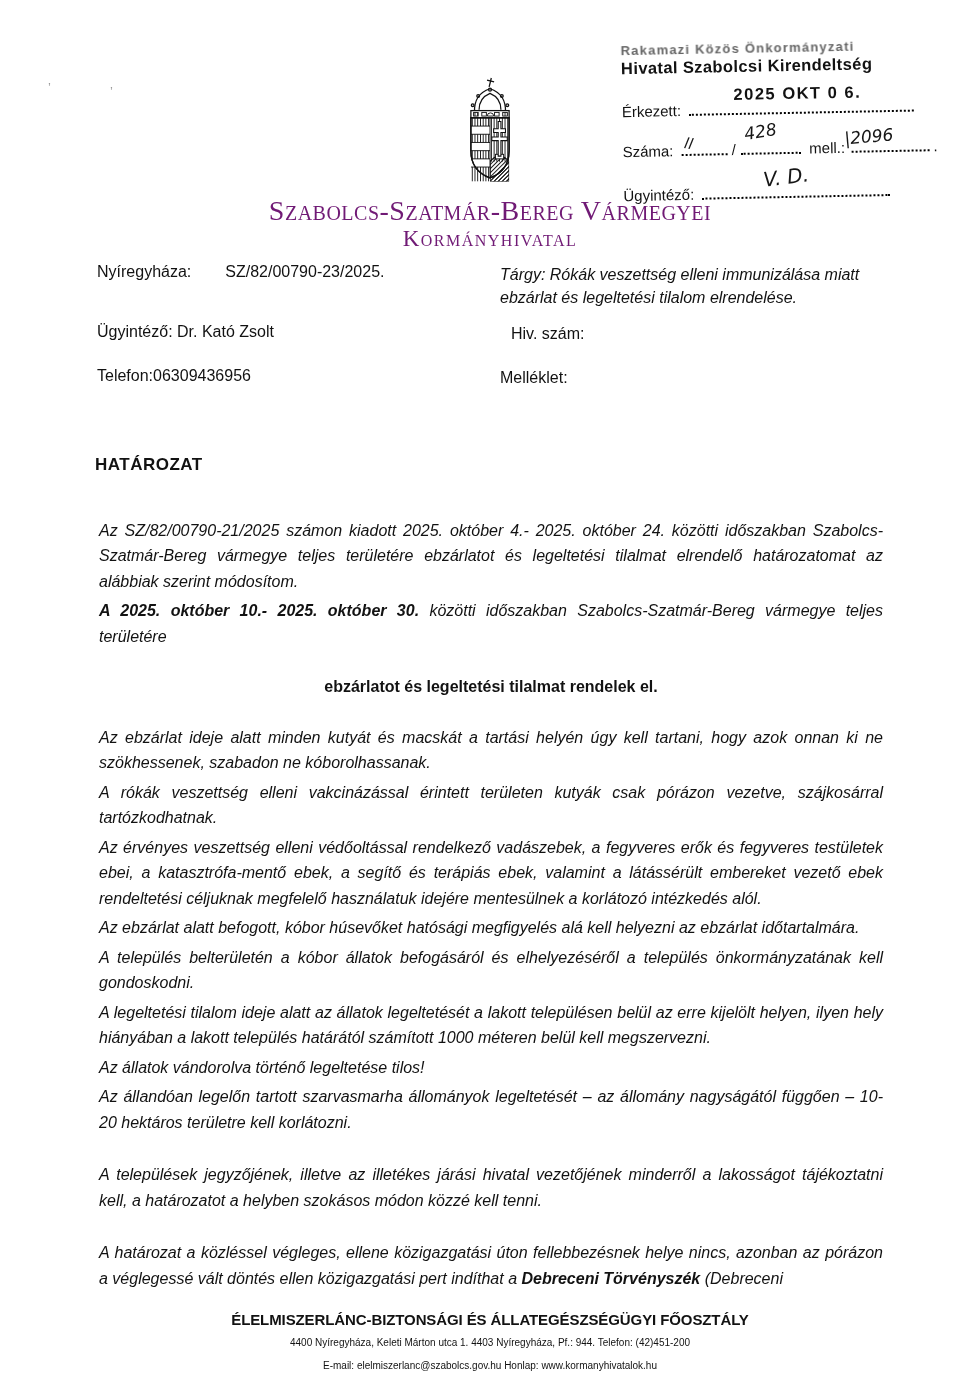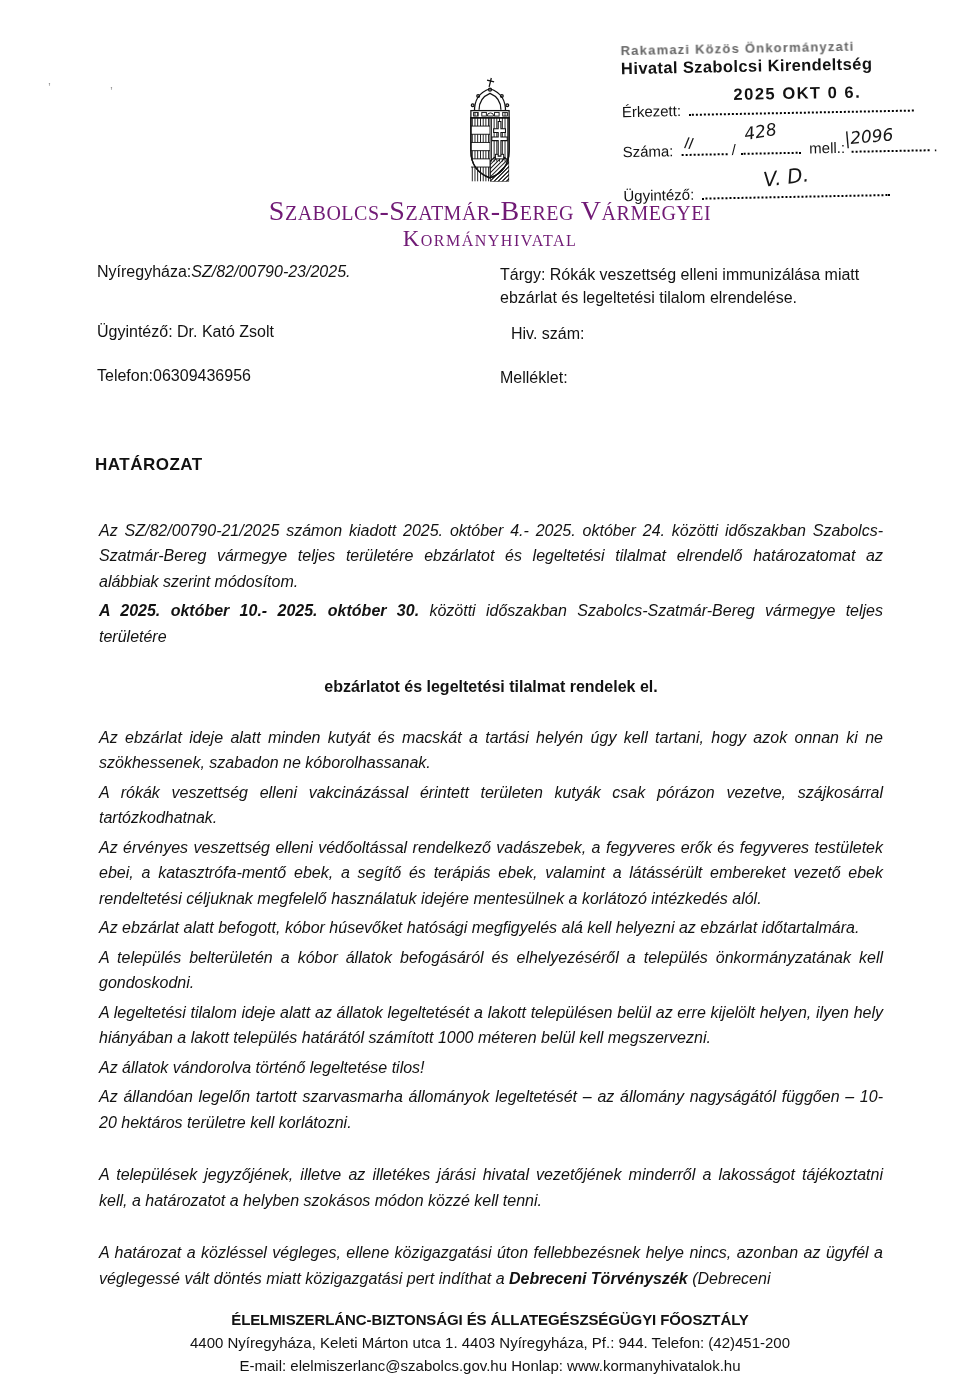--- a/index.html
+++ b/index.html
@@ -25,32 +25,32 @@
   .row-ugy{margin-top:24px;}
   
   .arms{position:absolute;left:50%;top:76px;transform:translateX(-50%);}
   .orghead{position:absolute;left:0;top:196px;width:100%;text-align:center;
            font-family:"Liberation Serif",serif;font-variant:small-caps;color:#701a75;}
   .org1{font-size:28px;letter-spacing:.5px;line-height:30px;}
   .org2{font-size:23px;letter-spacing:1.5px;line-height:26px;}
   
   .meta{position:absolute;left:97px;top:263px;width:800px;font-size:16px;}
   .meta .pos{position:absolute;}
-  .caseval{font-style:italic;}
-  .subject{width:398px;line-height:23px;}
+  .caseval{margin-left:34px;}
+  .subject{width:398px;line-height:23px;font-style:italic;}
   
   .docbody{position:absolute;left:95px;top:452px;width:792px;font-size:16px;line-height:25.5px;}
   .title{text-align:left;font-weight:bold;font-size:17px;letter-spacing:.5px;margin:0 0 40px 0;}
   .jp{margin:4px;text-align:justify;font-style:italic;}
   .centerline{margin:25px 0 25px 0;text-align:center;font-weight:bold;}
   .gap-top{margin-top:27px;}
   
   .footer{position:absolute;left:0;top:1308px;width:100%;text-align:center;line-height:23px;}
   .f1{font-weight:bold;font-size:15px;letter-spacing:-0.1px;}
-  .f2,.f3{font-size:15px;}
+  .f2,.f3{font-size:10px;}
 </style>
 </head>
 <body>
 
 <div class="page">
 
   <span class="artifact" style="left:48px;top:80px;">’</span>
   <span class="artifact" style="left:110px;top:84px;">’</span>
 
   <div class="stamp">
@@ -177,21 +177,21 @@
     <p class="jp">A rókák veszettség elleni vakcinázással érintett területen kutyák csak pórázon vezetve, szájkosárral tartózkodhatnak.</p>
     <p class="jp">Az érvényes veszettség elleni védőoltással rendelkező vadászebek, a fegyveres erők és fegyveres testületek ebei, a katasztrófa-mentő ebek, a segítő és terápiás ebek, valamint a látássérült embereket vezető ebek rendeltetési céljuknak megfelelő használatuk idejére mentesülnek a korlátozó intézkedés alól.</p>
     <p class="jp">Az ebzárlat alatt befogott, kóbor húsevőket hatósági megfigyelés alá kell helyezni az ebzárlat időtartalmára.</p>
     <p class="jp">A település belterületén a kóbor állatok befogásáról és elhelyezéséről a település önkormányzatának kell gondoskodni.</p>
     <p class="jp">A legeltetési tilalom ideje alatt az állatok legeltetését a lakott településen belül az erre kijelölt helyen, ilyen hely hiányában a lakott település határától számított 1000 méteren belül kell megszervezni.</p>
     <p class="jp">Az állatok vándorolva történő legeltetése tilos!</p>
     <p class="jp">Az állandóan legelőn tartott szarvasmarha állományok legeltetését – az állomány nagyságától függően – 10-20 hektáros területre kell korlátozni.</p>
 
     <p class="jp gap-top">A települések jegyzőjének, illetve az illetékes járási hivatal vezetőjének minderről a lakosságot tájékoztatni kell, a határozatot a helyben szokásos módon közzé kell tenni.</p>
 
-    <p class="jp gap-top"><span>A határozat a közléssel végleges, ellene közigazgatási úton fellebbezésnek helye nincs, azonban az ügyfél a véglegessé vált döntés miatt közigazgatási pert indíthat a </span><span class="b">Debreceni Törvényszék</span><span> (Debreceni</span></p>
+    <p class="jp gap-top"><span>A határozat a közléssel végleges, ellene közigazgatási úton fellebbezésnek helye nincs, azonban az pórázon a véglegessé vált döntés ellen közigazgatási pert indíthat a </span><span class="b">Debreceni Törvényszék</span><span> (Debreceni</span></p>
   </div>
 
   <div class="footer">
     <div class="f1">ÉLELMISZERLÁNC-BIZTONSÁGI ÉS ÁLLATEGÉSZSÉGÜGYI FŐOSZTÁLY</div>
     <div class="f2">4400 Nyíregyháza, Keleti Márton utca 1. 4403 Nyíregyháza, Pf.: 944. Telefon: (42)451-200</div>
     <div class="f3">E-mail: elelmiszerlanc@szabolcs.gov.hu Honlap: www.kormanyhivatalok.hu</div>
   </div>
 
 </div>
 

